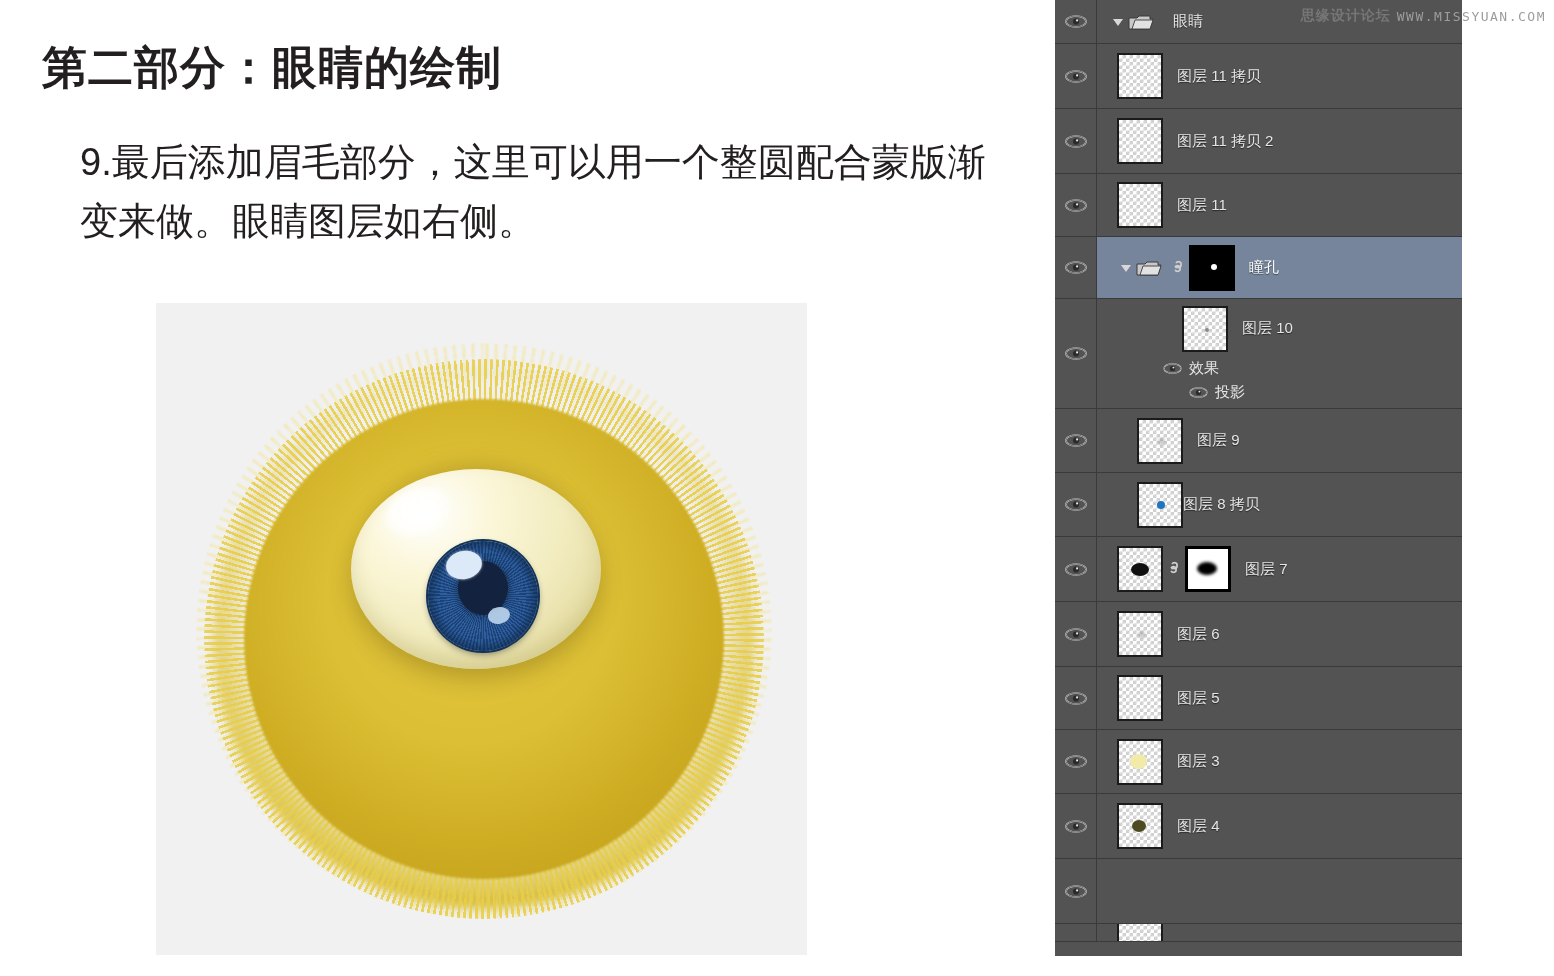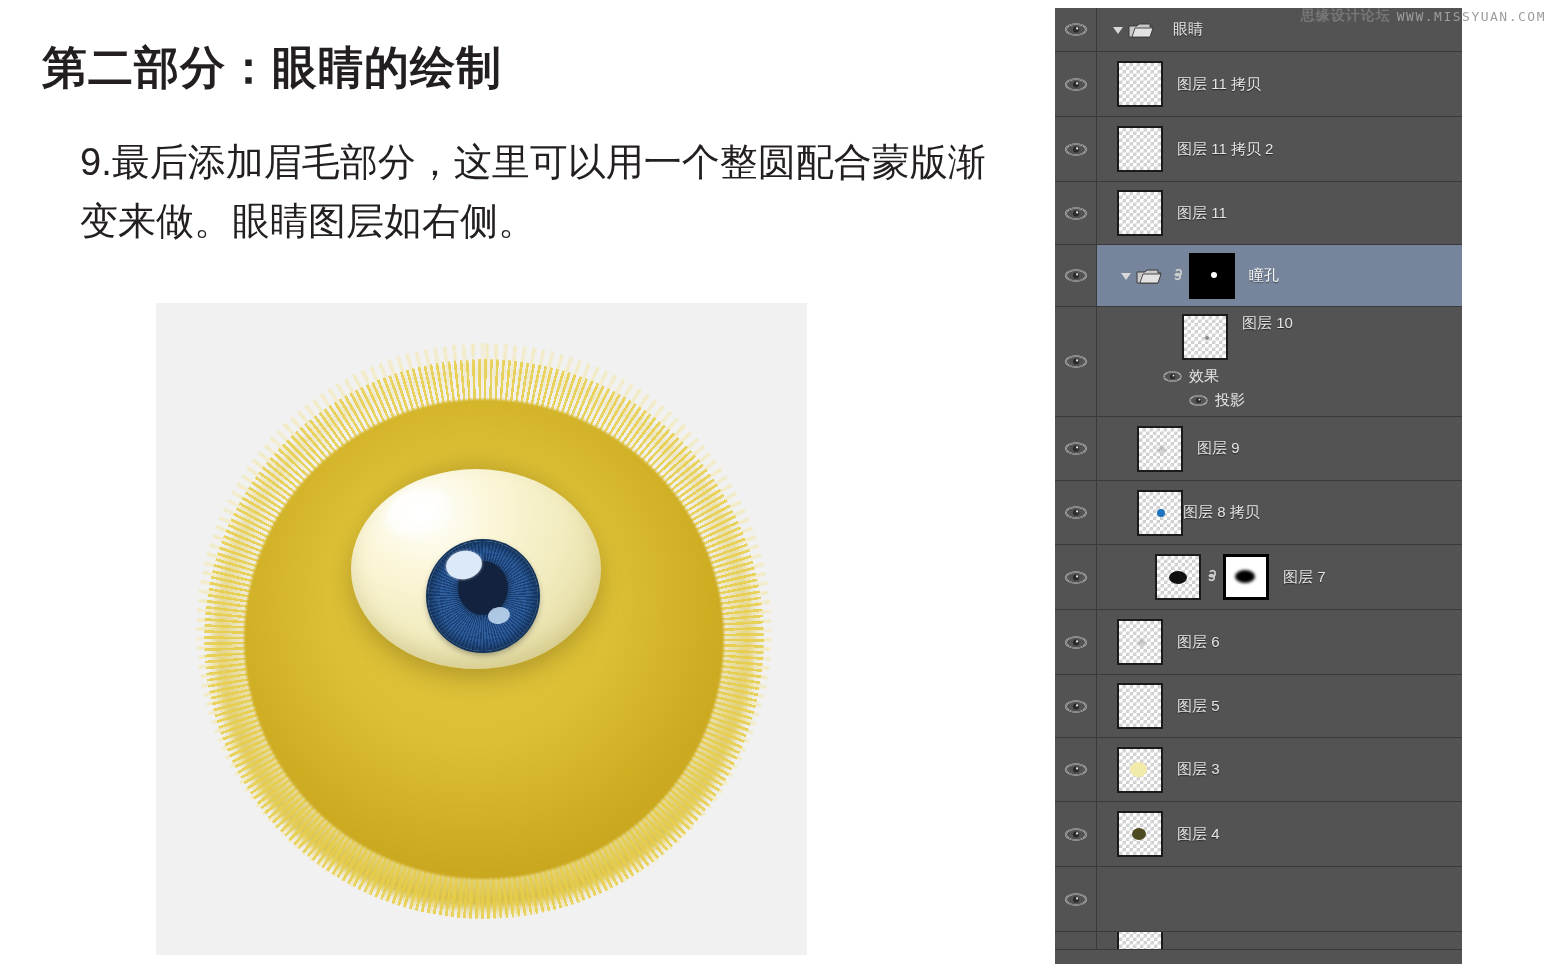--- a/index.html
+++ b/index.html
@@ -100,21 +100,21 @@
     position:absolute;left:290px;top:248px;width:36px;height:28px;
     border-radius:50%;background:#dce9f8;transform:rotate(-12deg);
     box-shadow:0 0 3px rgba(255,255,255,0.7);
   }
   #highlight-small{
     position:absolute;left:332px;top:304px;width:22px;height:17px;
     border-radius:50%;background:rgba(190,214,238,0.9);transform:rotate(-10deg);
   }
   
   #layers-panel{
-    position:absolute;left:1055px;top:8px;width:407px;height:956px;
+    position:absolute;left:1055px;top:0;width:407px;height:956px;
     background:#535353;overflow:hidden;
     font-size:14.5px;
   }
   .layer-row{
     position:relative;display:flex;align-items:center;
     border-bottom:1px solid #3a3a3a;
     background:#535353;box-sizing:border-box;
   }
   .layer-row.selected{background:#76859b;}
   .eye-cell{
@@ -332,21 +332,21 @@
               <ellipse cx="11" cy="6.5" rx="10" ry="5.5" fill="none" stroke="#e8e8e8" stroke-width="1.6"></ellipse>
               <ellipse cx="11" cy="6.5" rx="10" ry="5.5" fill="none" stroke="#2b2b2b" stroke-width="0.7"></ellipse>
               <circle cx="11" cy="6.5" r="3.1" fill="#2b2b2b"></circle>
               <circle cx="12.1" cy="5.4" r="1.1" fill="#e8e8e8"></circle>
             </svg>
           </span>
         </div>
         <div class="row-body">
           <span style="display:inline-block;width:34px;"></span>
           <div style="display:flex;flex-direction:column;justify-content:center;">
-            <div style="display:flex;align-items:flex-start;padding-left:45px;">
+            <div style="display:flex;align-items:center;padding-left:45px;">
               <div class="thumb checker">
                 <span class="blob" style="left:21px;top:20px;width:4px;height:4px;background:#8a8a8a;"></span>
               </div>
               <span class="layer-name" style="margin-left:14px;">图层 10</span>
             </div>
             <div class="sub-row" style="margin:7px 0 0 26px;">
               <span>
                 <svg class="eye-glyph" viewBox="0 0 22 13" width="19" height="11">
                   <ellipse cx="11" cy="6.5" rx="10" ry="5.5" fill="none" stroke="#e8e8e8" stroke-width="1.6"></ellipse>
                   <ellipse cx="11" cy="6.5" rx="10" ry="5.5" fill="none" stroke="#2b2b2b" stroke-width="0.7"></ellipse>
@@ -401,21 +401,21 @@
           </span>
         </div>
         <div class="row-body">
           <span style="display:inline-block;width:34px;"></span>
           <div class="thumb checker">
             <span class="blob" style="left:18px;top:17px;width:8px;height:8px;background:#1f74c0;"></span>
           </div>
           <span class="layer-name" style="">图层 8 拷贝</span>
         </div>
       </div>
-      <div class="layer-row" style="height: 65px; gap: 38px;">
+      <div class="layer-row" style="height: 65px;">
         <div class="eye-cell">
           <span>
             <svg class="eye-glyph" viewBox="0 0 22 13" width="22" height="13">
               <ellipse cx="11" cy="6.5" rx="10" ry="5.5" fill="none" stroke="#e8e8e8" stroke-width="1.6"></ellipse>
               <ellipse cx="11" cy="6.5" rx="10" ry="5.5" fill="none" stroke="#2b2b2b" stroke-width="0.7"></ellipse>
               <circle cx="11" cy="6.5" r="3.1" fill="#2b2b2b"></circle>
               <circle cx="12.1" cy="5.4" r="1.1" fill="#e8e8e8"></circle>
             </svg>
           </span>
         </div>

